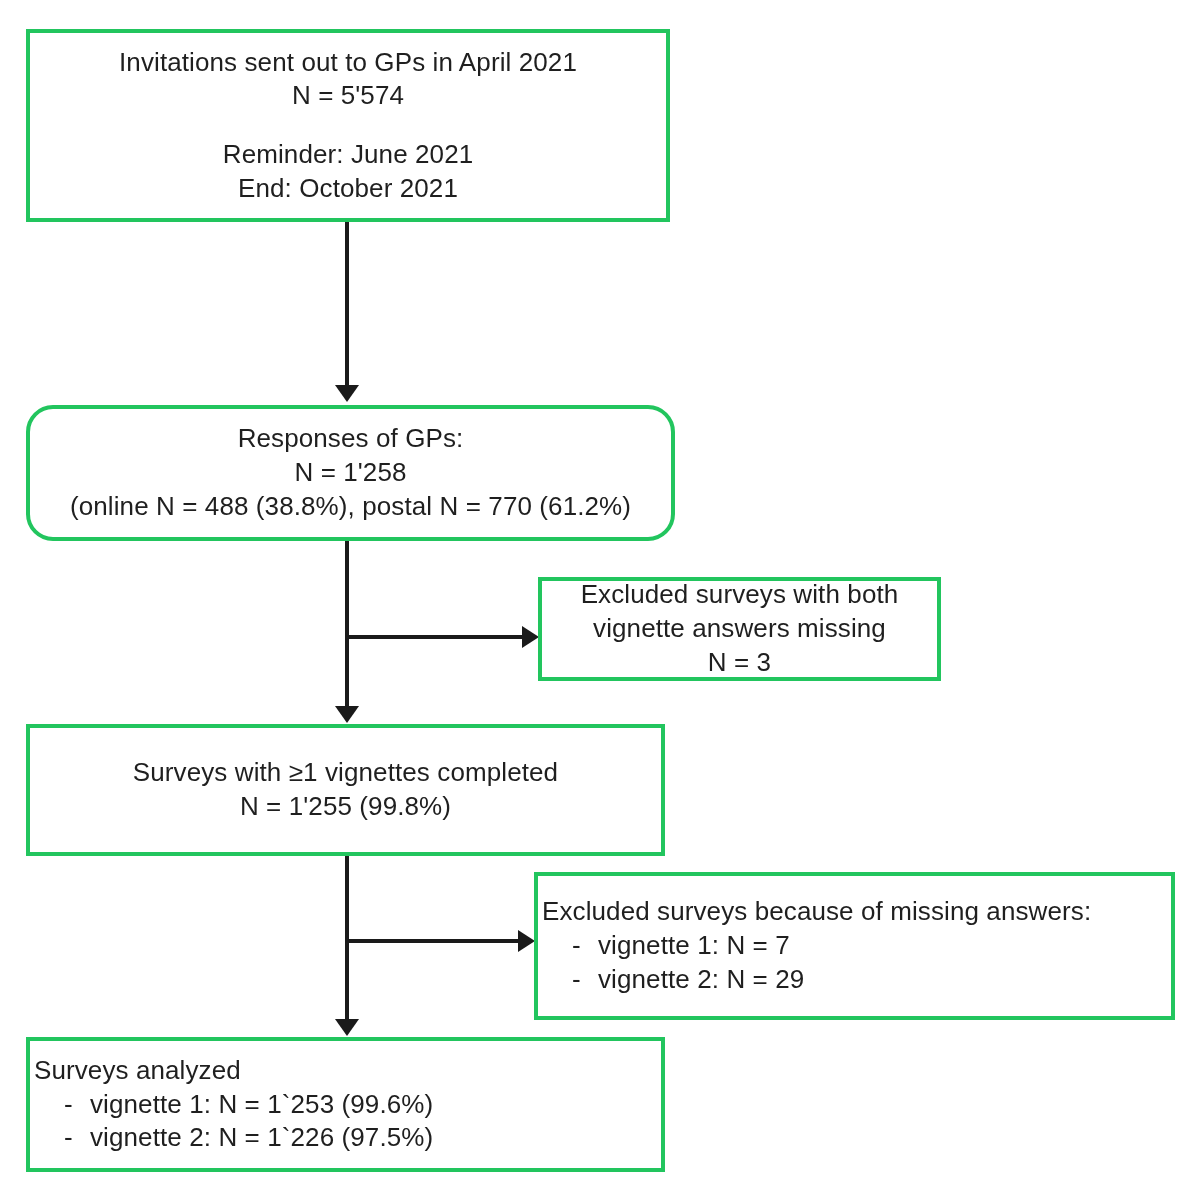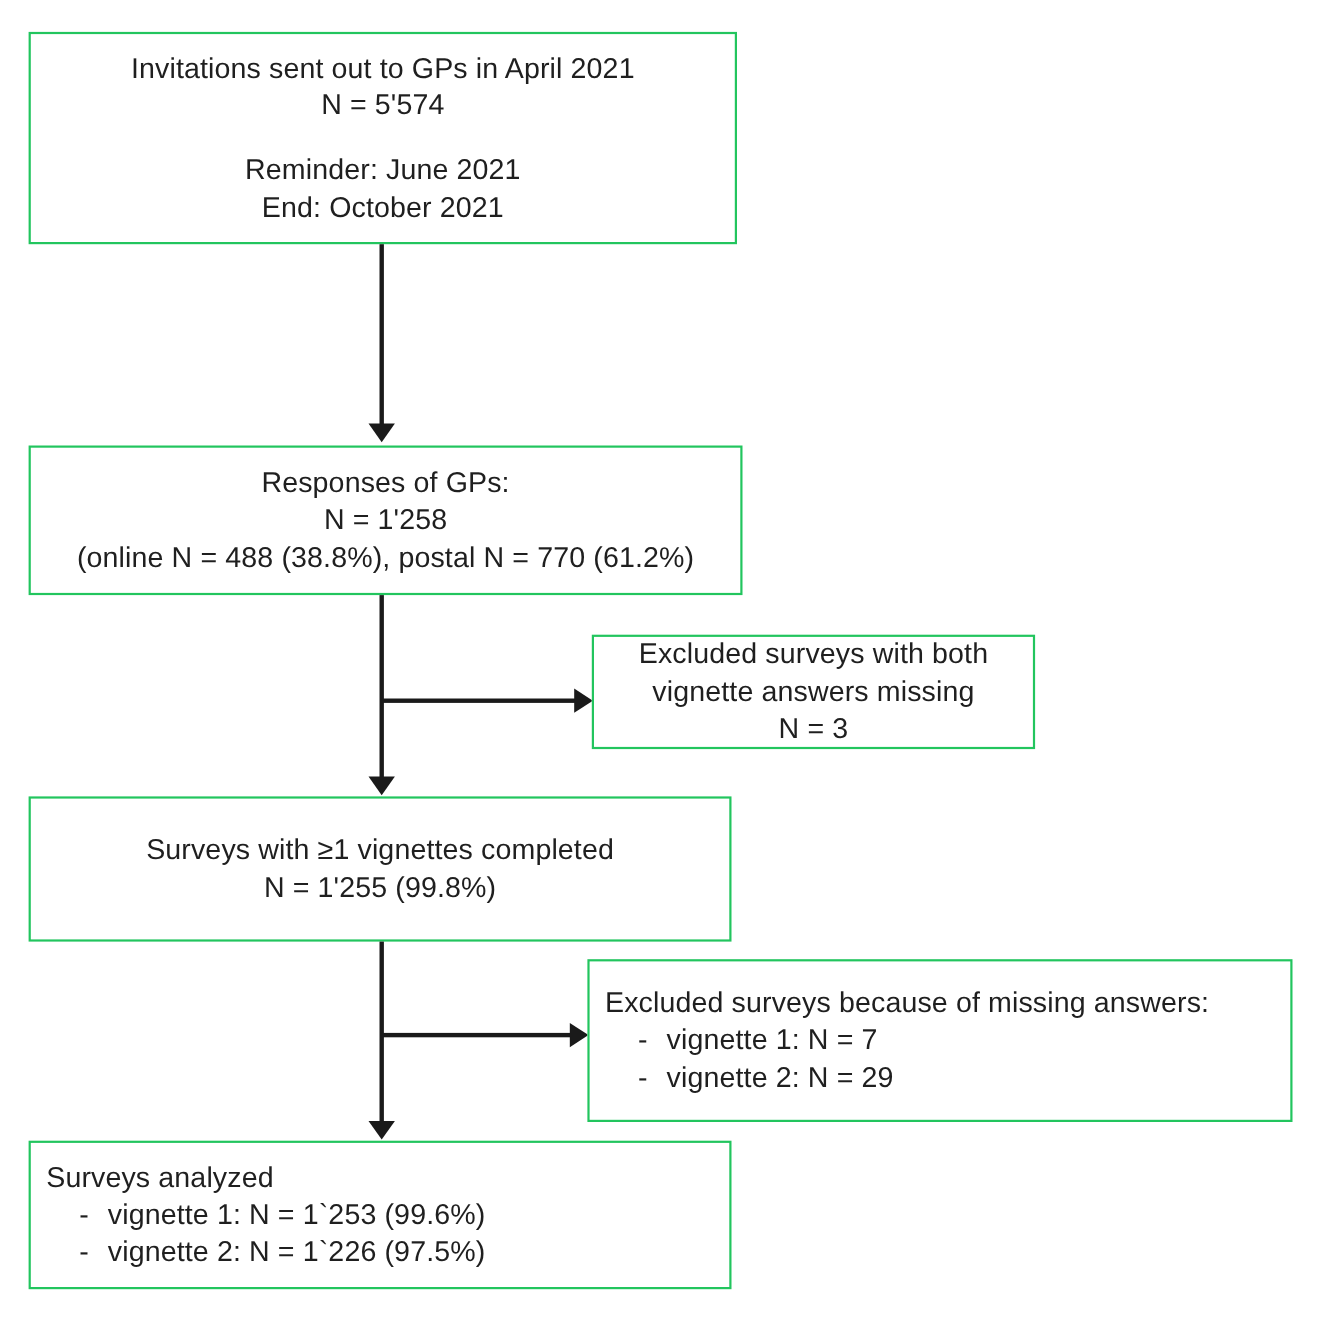--- a/index.html
+++ b/index.html
@@ -16,32 +16,32 @@
     position: relative;
     width: 1200px;
     height: 1200px;
     background: #ffffff;
     overflow: hidden;
   }
 
   .flow-box {
     position: absolute;
     box-sizing: border-box;
-    border: 2px solid #22c55e;
+    border: 4px solid #22c55e;
     background: #ffffff;
     display: flex;
     flex-direction: column;
     justify-content: center;
     font-size: 26px;
     line-height: 1.30;
     color: #1f1f1f;
     letter-spacing: 0.1px;
   }
   .flow-box.center  { align-items: center;      text-align: center; }
-  .flow-box.leftal  { align-items: flex-start;  text-align: left; padding-left: 14px; }
+  .flow-box.leftal  { align-items: flex-start;  text-align: left; padding-left: 4px; }
 
   .line { display: block; white-space: pre; }
   .line.spacer { height: 0.95em; }
 
   
   .bullet-row {
     display: flex;
     align-items: baseline;
     white-space: pre;
   }
@@ -87,21 +87,21 @@
     <span class="line">Invitations sent out to GPs in April 2021</span>
     <span class="line">N = 5'574</span>
     <span class="line spacer"></span>
     <span class="line">Reminder: June 2021</span>
     <span class="line">End: October 2021</span>
   </div>
 
   <div class="conn v-line" style="left:345px; top:222px; height:166px;"></div>
   <div class="arrow-down" style="left:335px; top:385px;"></div>
 
-  <div class="flow-box center" style="left:26px; top:405px; width:649px; height:136px;">
+  <div class="flow-box center" style="left:26px; top:405px; width:649px; height:136px;border-radius:27px;">
     <span class="line">Responses of GPs:</span>
     <span class="line">N = 1'258</span>
     <span class="line">(online N = 488 (38.8%), postal N = 770 (61.2%)</span>
   </div>
 
   <div class="conn v-line" style="left:345px; top:541px; height:170px;"></div>
   <div class="arrow-down" style="left:335px; top:706px;"></div>
 
   <div class="conn h-line" style="left:347px; top:635px; width:178px;"></div>
   <div class="arrow-right" style="left:522px; top:626px;"></div>

